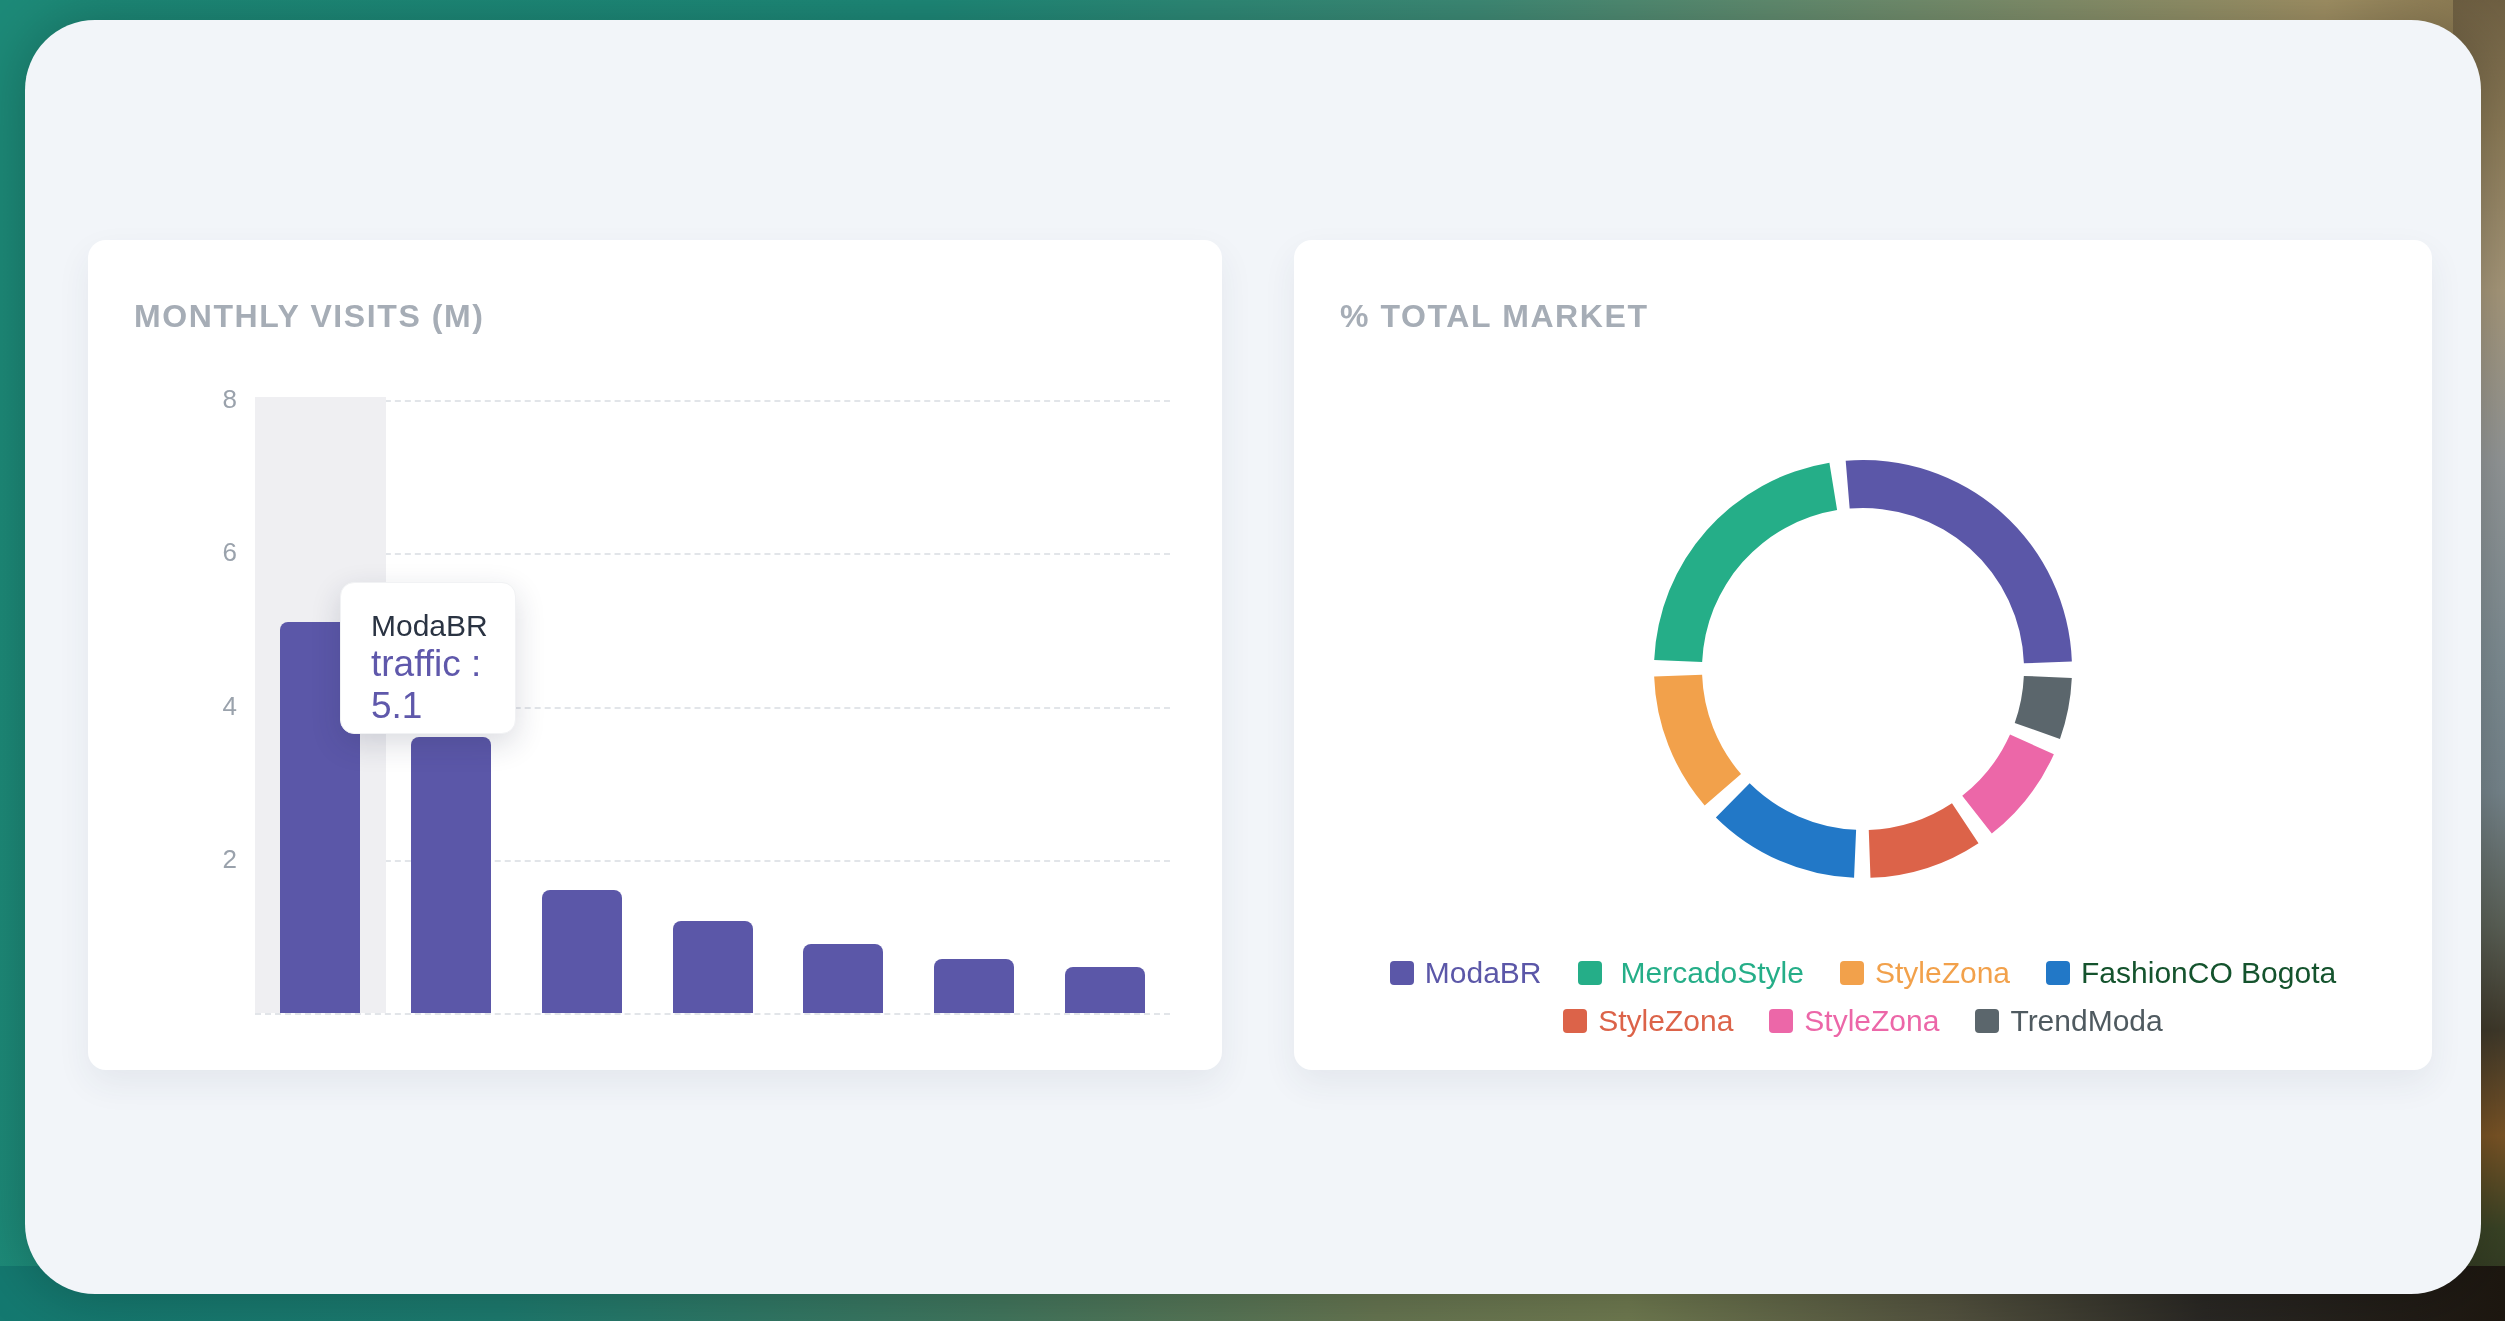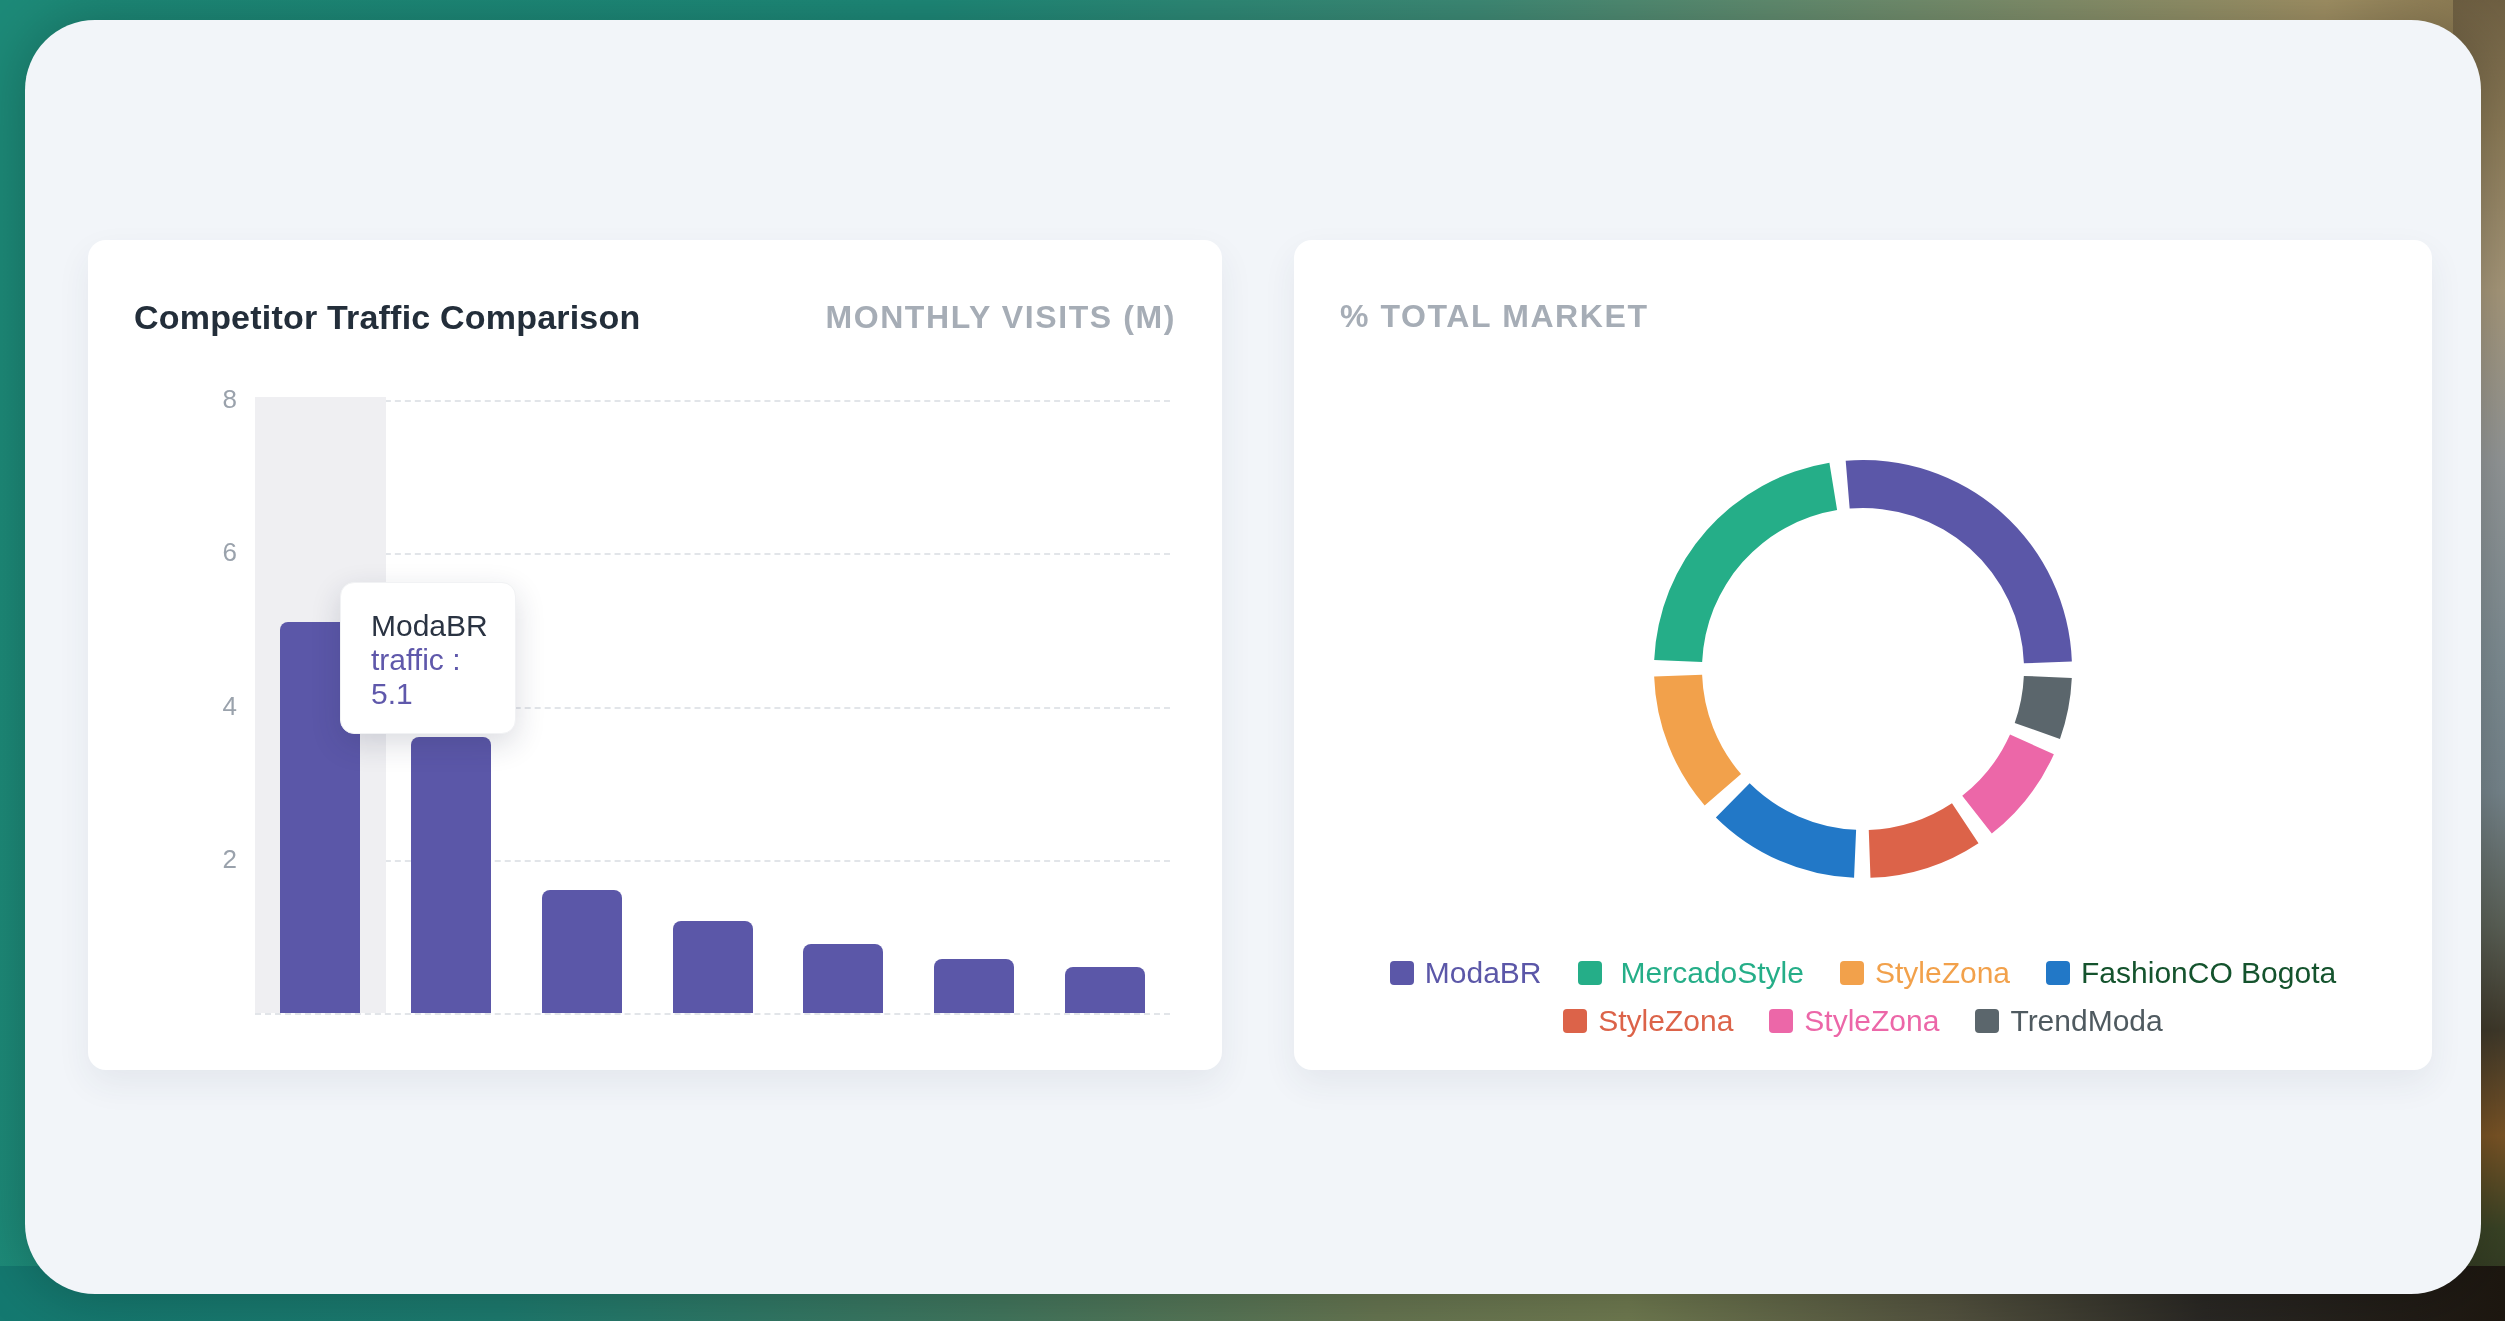--- a/index.html
+++ b/index.html
@@ -45,21 +45,21 @@
   .hover-band{position:absolute;top:-3px;bottom:0;background:#efeff2;}
   .bar{position:absolute;bottom:0;width:80px;background:#5b57a8;border-radius:8px 8px 0 0;}
   .tooltip{
     position:absolute;left:85px;top:182px;width:176px;height:152px;
     background:#ffffff;border-radius:14px;border:1px solid #f1f2f4;
     box-shadow:0 10px 30px rgba(30,40,70,.16);
     padding:26px 30px;box-sizing:border-box;
     display:flex;flex-direction:column;justify-content:space-between;z-index:5;
   }
   .tooltip-title{font-size:30px;color:#2a3342;}
-  .tooltip-line{font-size:30px;color:#5f58ab;}
+  .tooltip-line{font-size:37px;color:#5f58ab;}
   
   .donut-svg{position:absolute;left:50%;top:209px;transform:translateX(-50%);}
   .legend{
     position:absolute;left:0;right:0;top:716px;
     display:flex;flex-direction:column;align-items:center;gap:14px;
   }
   .legend-row{display:flex;align-items:center;gap:36px;}
   .legend-item{display:flex;align-items:center;gap:11px;cursor:pointer;}
   .legend-swatch{width:24px;height:24px;border-radius:4px;}
   .legend-label{font-size:30px;}
@@ -67,21 +67,20 @@
 </head>
 <body>
 
 <div class="photo-right"></div>
 <div class="photo-bottom"></div>
 
 <div class="shell">
 
   <div class="card card-traffic">
     <div class="card-header">
-      <div class="card-title">Competitor Traffic Comparison</div>
       <div class="card-subtitle">MONTHLY VISITS (M)</div>
     </div>
     <div class="plot">
 
     <div class="gridline" style="top: 0px;"></div>
         <div class="ytick" style="top: 0px;">8</div>
         <div class="gridline" style="top: 153.25px;"></div>
         <div class="ytick" style="top: 153.25px;">6</div>
         <div class="gridline" style="top: 306.5px;"></div>
         <div class="ytick" style="top: 306.5px;">4</div>

